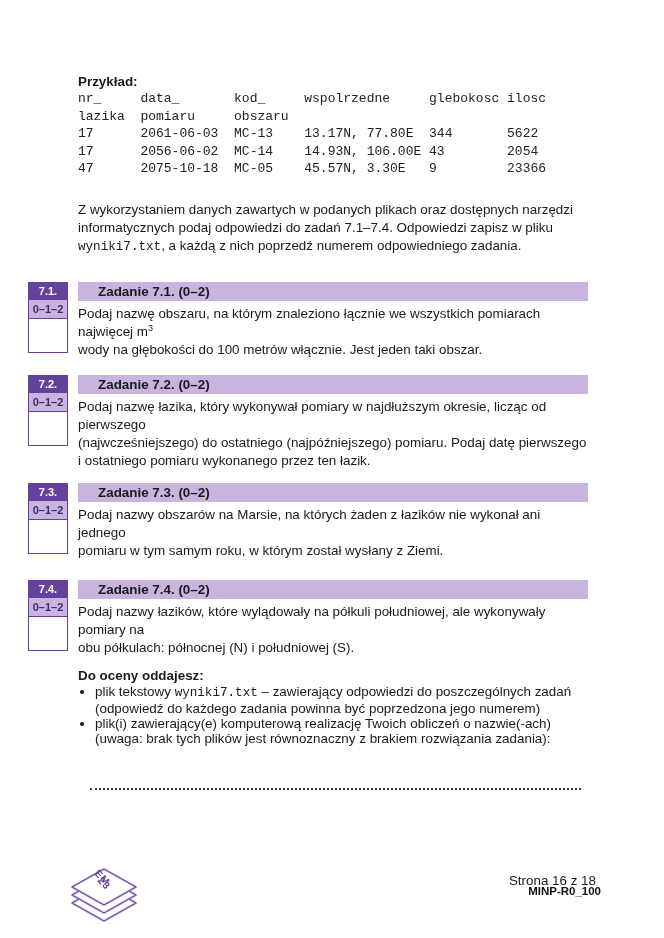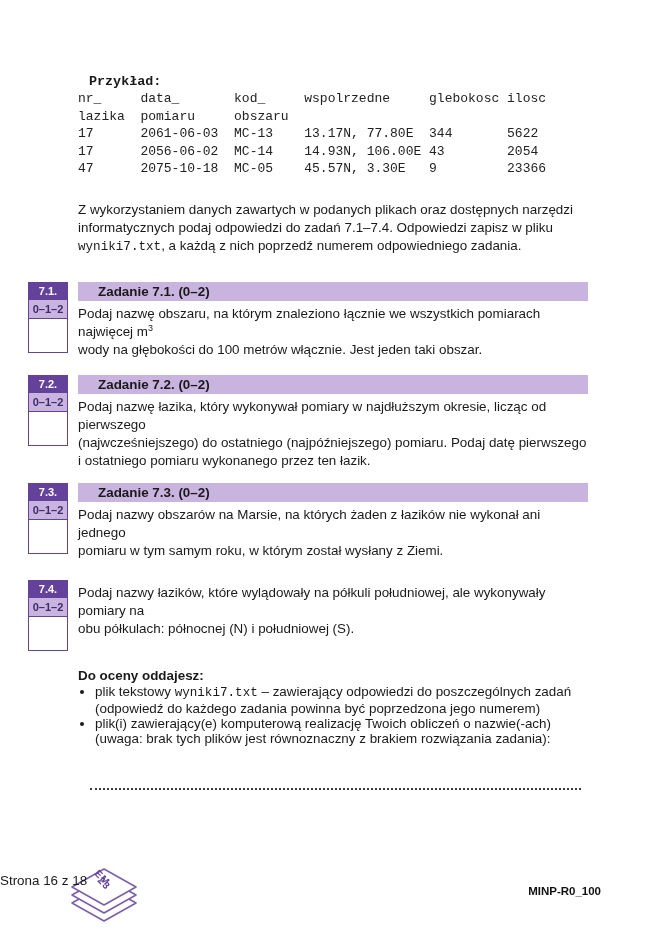--- a/index.html
+++ b/index.html
@@ -1,20 +1,20 @@
 <!DOCTYPE html>
 <html lang="pl"><head>
 <meta charset="utf-8">
 <style>
   html,body{margin:0;padding:0;background:#fff;}
   .page{
     position:relative;width:664px;height:938px;background:#ffffff;overflow:hidden;
     font-family:"Liberation Sans", sans-serif;font-size:13.4px;color:#1a1a1a;
   }
-  .example-label{position:absolute;left:89px;top:74px;font-weight:bold;font-family:Liberation Mono, monospace;}
+  .example-label{position:absolute;left:78px;top:74px;font-weight:bold;}
   .example-table{
     position:absolute;left:78px;top:90px;margin:0;
     font-family:"Liberation Mono", monospace;font-size:13px;line-height:17.6px;color:#222;
   }
   .intro{position:absolute;left:78px;top:201px;width:520px;margin:0;line-height:18px;white-space:pre-line;}
   .mono{font-family:"Liberation Mono", monospace;font-size:12.6px;}
   .task{position:absolute;left:0;width:664px;}
   .margin-box{
     position:absolute;left:28px;top:0;width:38px;background:#fff;
     border:1px solid #64419b;
@@ -31,21 +31,21 @@
   .task-body{margin:4px 0 0 0;line-height:18px;white-space:pre-line;}
   .task-body sup{font-size:9px;line-height:0;}
   .submission{position:absolute;left:78px;top:668px;width:520px;}
   .submission-heading{font-weight:bold;margin:0 0 1px 0;}
   .submission ul{margin:0;padding-left:17px;}
   .submission li{line-height:15px;white-space:pre-line;}
   .answer-line{
     position:absolute;left:90px;top:780px;width:491px;height:8px;
     border-bottom:2px dotted #3c3c3c;
   }
-  .footer-page{position:absolute;left:0;top:873px;width:596px;text-align:left;}
+  .footer-page{position:absolute;left:0;top:873px;width:596px;text-align:right;}
   .footer-code{position:absolute;right:63px;top:885px;font-weight:bold;font-size:11.5px;color:#111;margin-left:20px;}
   .logo{position:absolute;left:66px;top:856px;}
 </style>
 </head>
 <body>
 
 <div class="page">
 
   <div class="example-label">Przykład:</div>
 
@@ -99,20 +99,21 @@
     </div>
   </div>
 
   <div class="task" style="top:580px;">
     <div class="margin-box">
       <div class="mb-id">7.4.</div>
       <div class="mb-points">0–1–2</div>
       <div class="mb-score"></div>
     </div>
     <div class="task-main">
+      <div class="task-title">Zadanie 7.4. (0–2)</div>
       <p class="task-body"><span>Podaj nazwy łazików, które wylądowały na półkuli południowej, ale wykonywały pomiary na
 obu półkulach: północnej (N) i południowej (S).</span><sup></sup><span></span></p>
     </div>
   </div>
 
   <div class="submission">
     <p class="submission-heading">Do oceny oddajesz:</p>
     <ul>
       <li><span>plik tekstowy </span><span class="mono">wyniki7.txt</span><span> – zawierający odpowiedzi do poszczególnych zadań
 (odpowiedź do każdego zadania powinna być poprzedzona jego numerem)</span></li>

